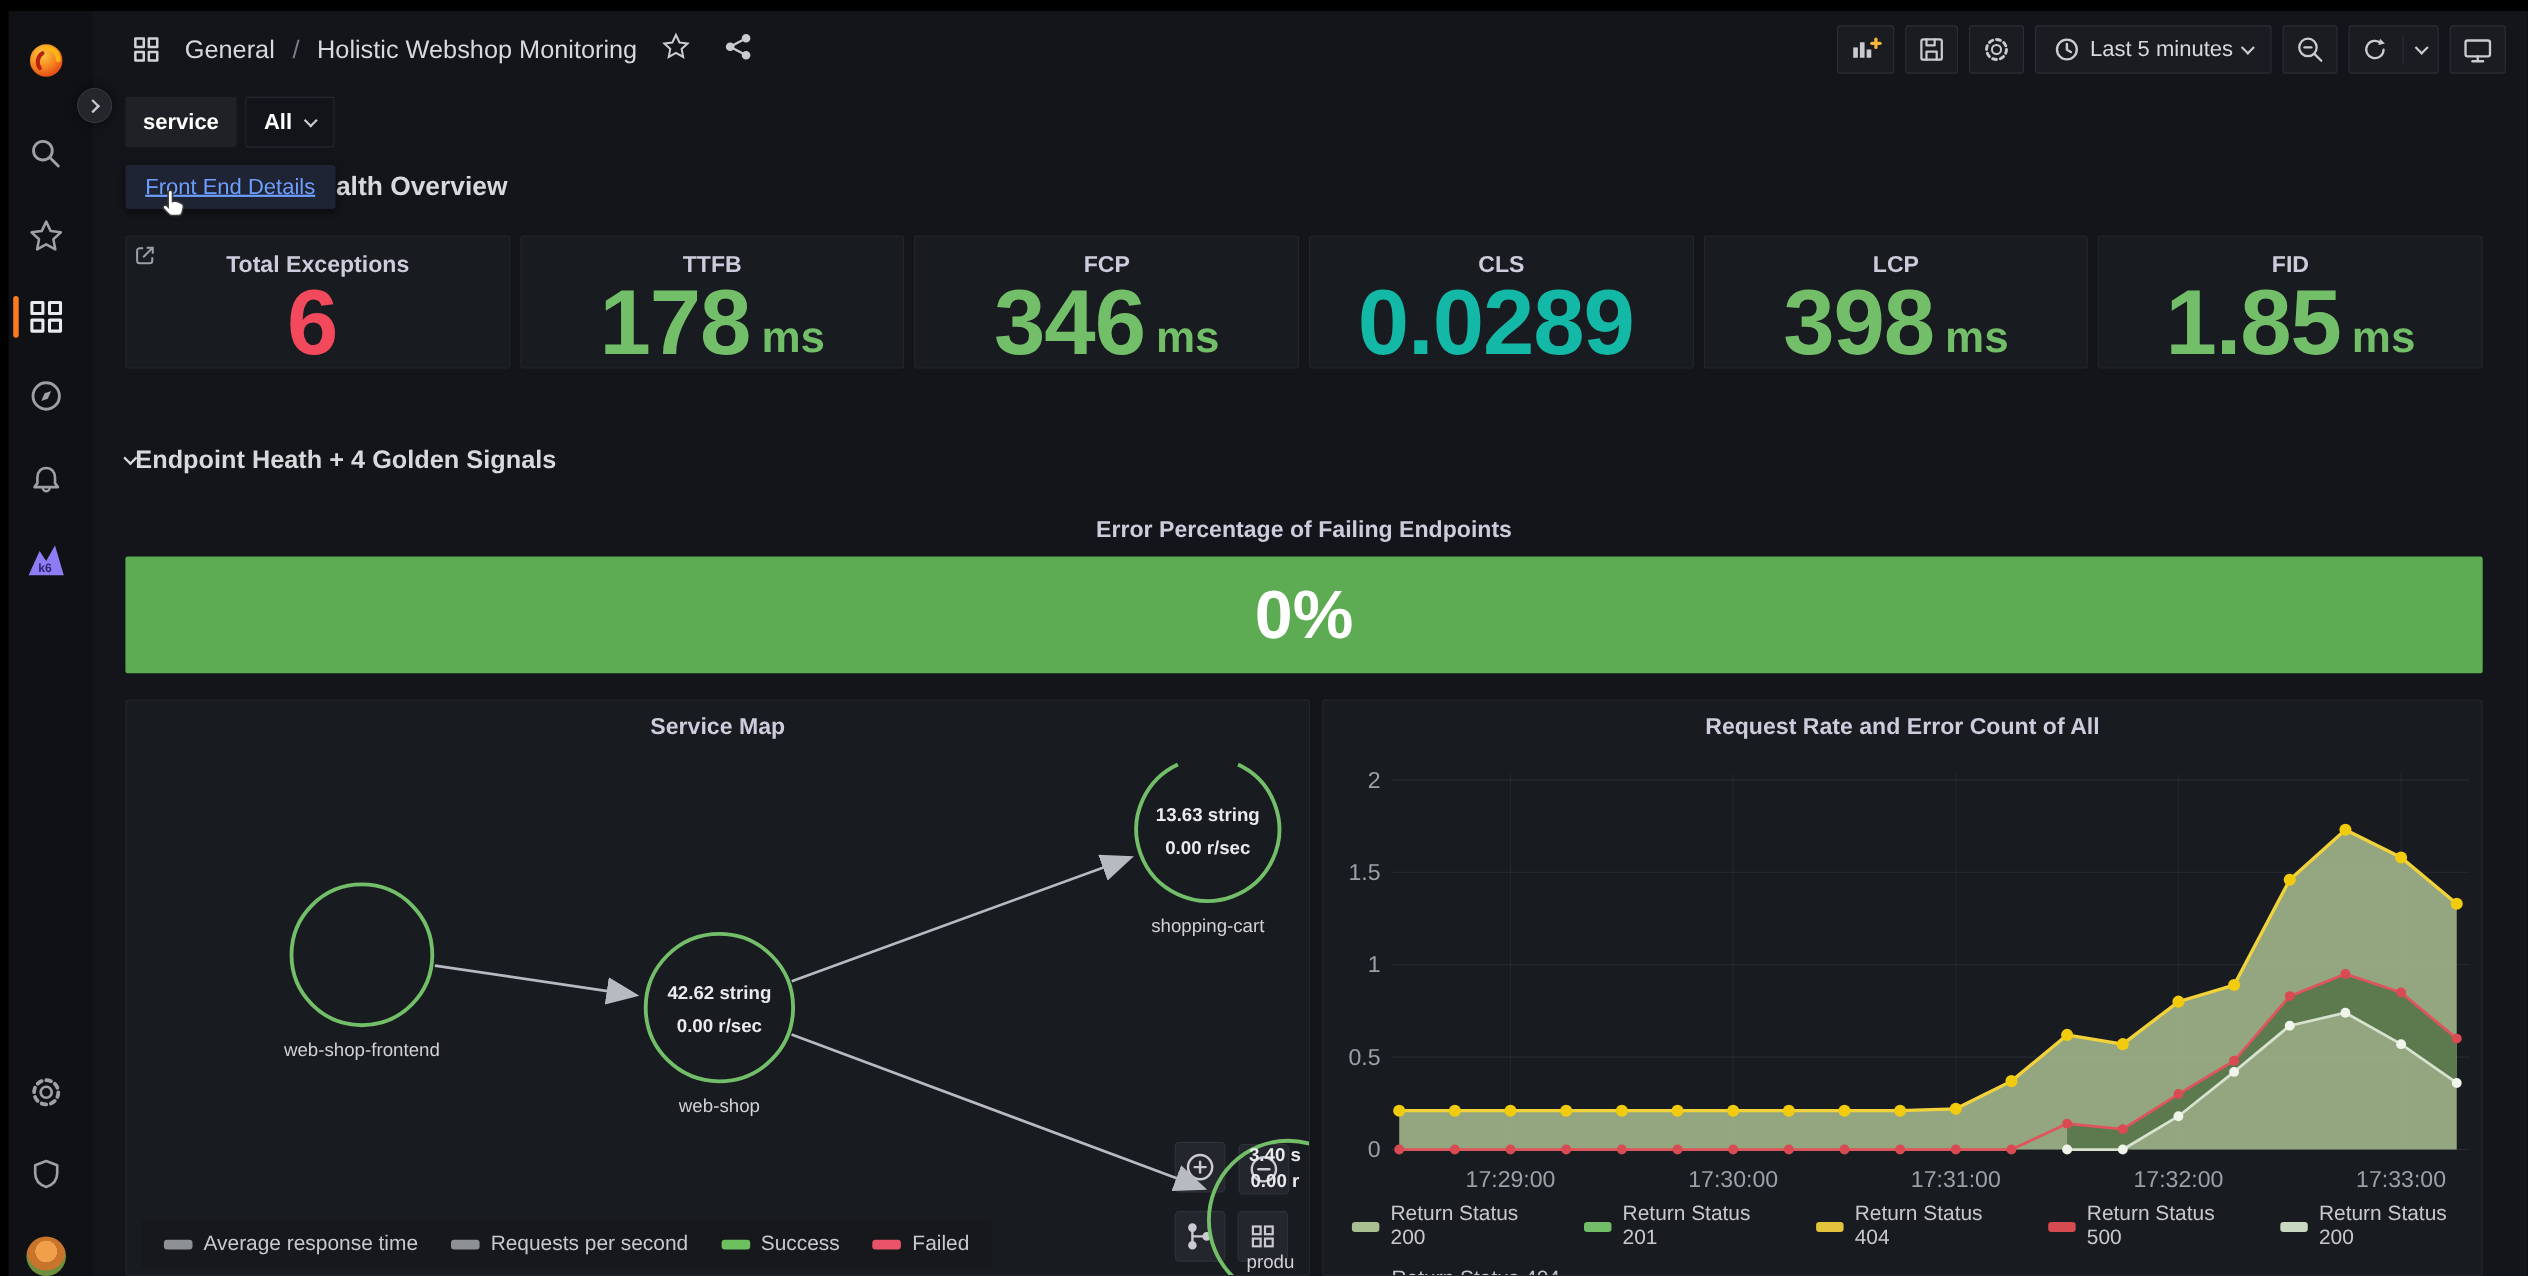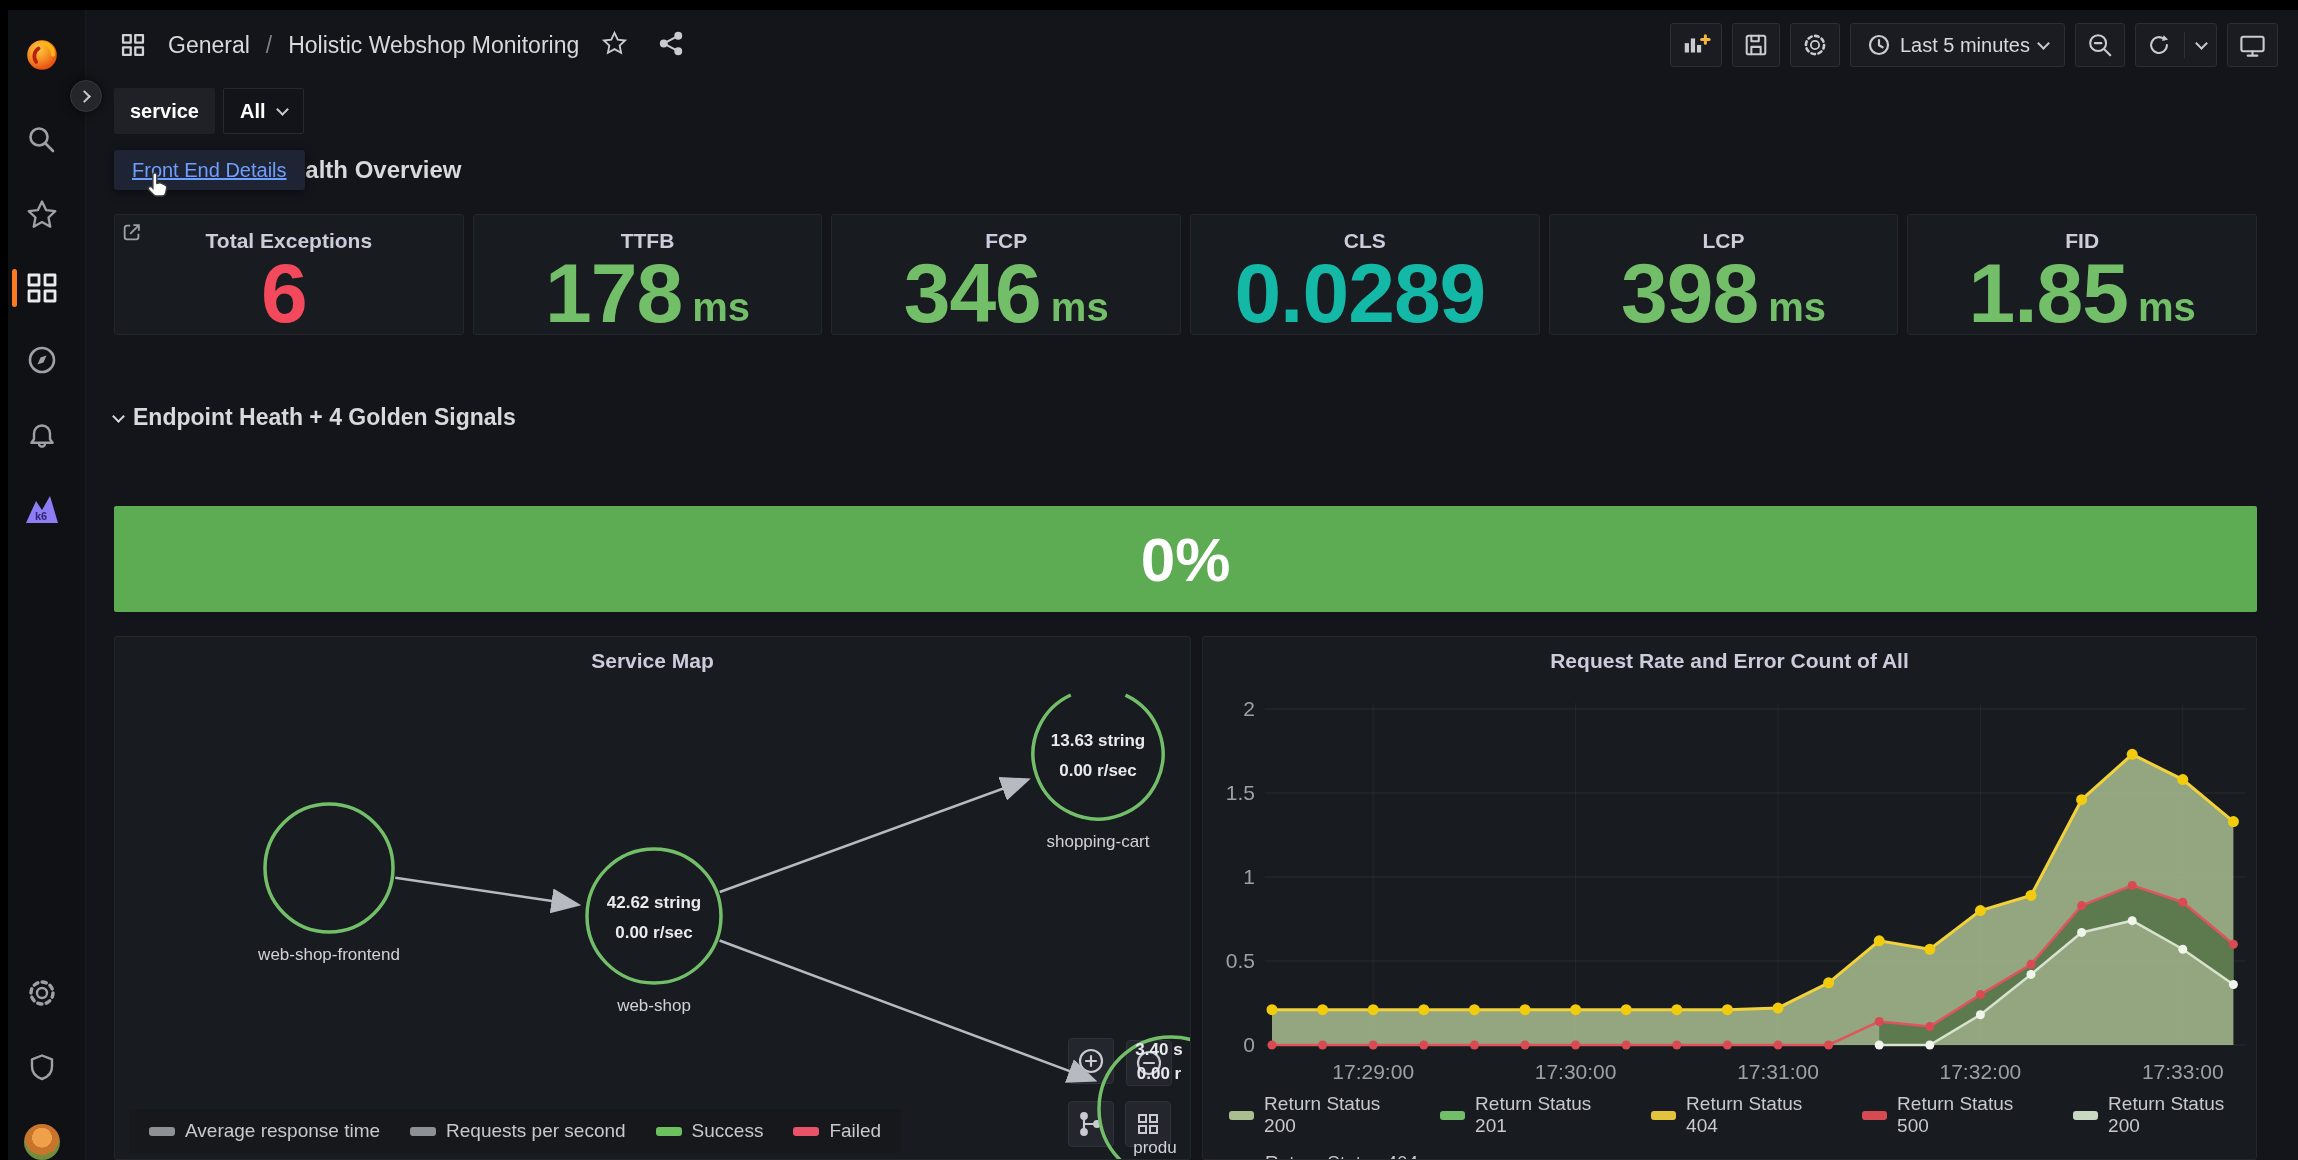--- a/index.html
+++ b/index.html
@@ -55,21 +55,21 @@
   .stats-row { position:absolute; left:28px; right:41px; top:204px; height:121px; display:flex; gap:9px; }
   .panel { background:#181B1F; border:1px solid #23262B; border-radius:3px; }
   .stat { flex:1; position:relative; display:flex; flex-direction:column; }
   .stat-title { text-align:center; margin-top:14px; font-size:21px; font-weight:600; color:#CCCCDC; }
   .stat-valrow { flex:1; display:flex; align-items:center; justify-content:center; gap:10px; margin-top:-8px; }
   .stat-val { font-size:84px; font-weight:700; letter-spacing:-1px; }
   .stat-unit { font-size:40px; font-weight:700; align-self:center; margin-top:28px; }
   .corner-link { position:absolute; left:6px; top:6px; color:#9DA1A7; }
 
   
-  .row-header { position:absolute; left:28px; top:394px; display:flex; align-items:center; gap:10px;
+  .row-header { position:absolute; left:28px; top:394px; display:flex; align-items:center; 
     color:#D8D9DA; font-size:23px; font-weight:700; cursor:pointer; }
   .row-header .chev { border-color:#D8D9DA; margin-top:-2px; }
 
   
   .err-title { position:absolute; left:28px; right:41px; top:460px; text-align:center;
     font-size:21px; font-weight:600; color:#CCCCDC; }
   .err-bar { position:absolute; left:28px; right:41px; top:496px; height:106px; border-radius:2px;
     display:flex; align-items:center; justify-content:center; }
   .err-bar span { font-size:62px; font-weight:700; color:#FFF; }
 
@@ -322,20 +322,21 @@
             <span class="stat-unit">ms</span>
           </div>
       </div>
     </div>
 
     <div class="row-header">
       <span class="chev"></span>
       <span>Endpoint Heath + 4 Golden Signals</span>
     </div>
 
+    <div class="err-title">Error Percentage of Failing Endpoints</div>
     <div class="err-bar" style="background: rgb(93, 171, 82);">
       <span>0%</span>
     </div>
 
     <div class="bottom-row">
 
       <div class="panel panel-map">
         <div class="panel-title">Service Map</div>
         <div class="map-btn" style="left:953px; top:401px">
           <svg width="30" height="30" viewBox="0 0 30 30">

